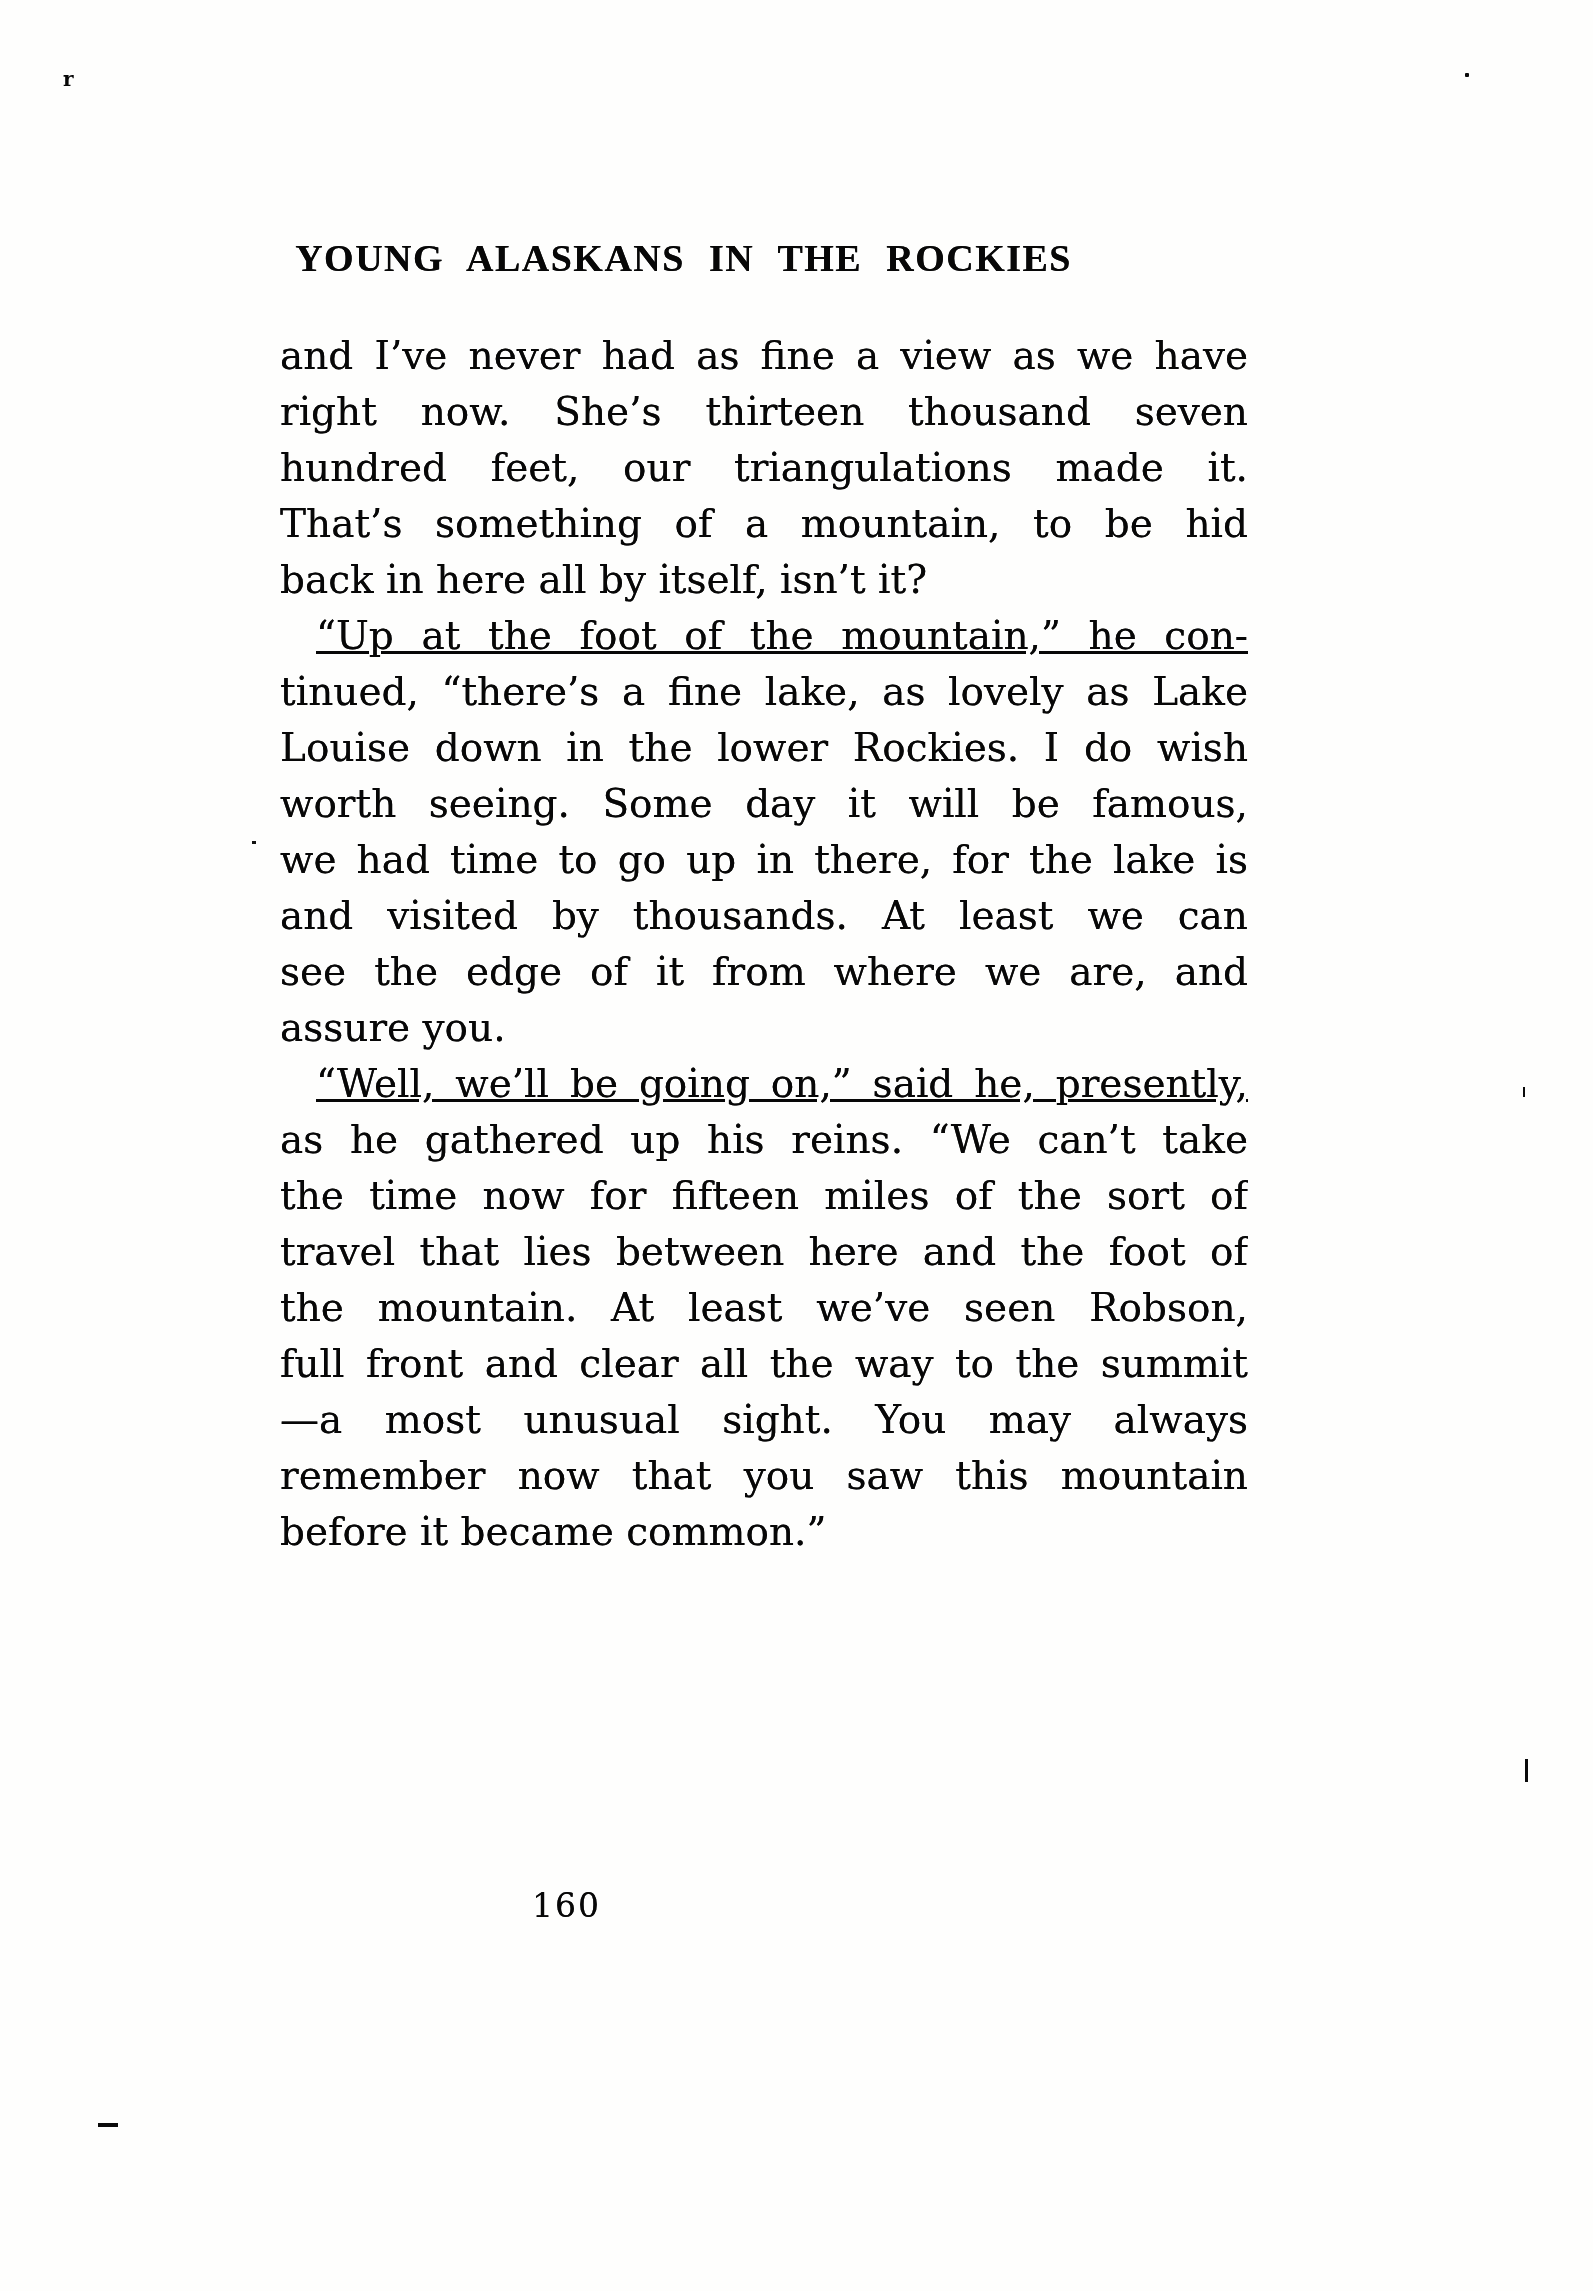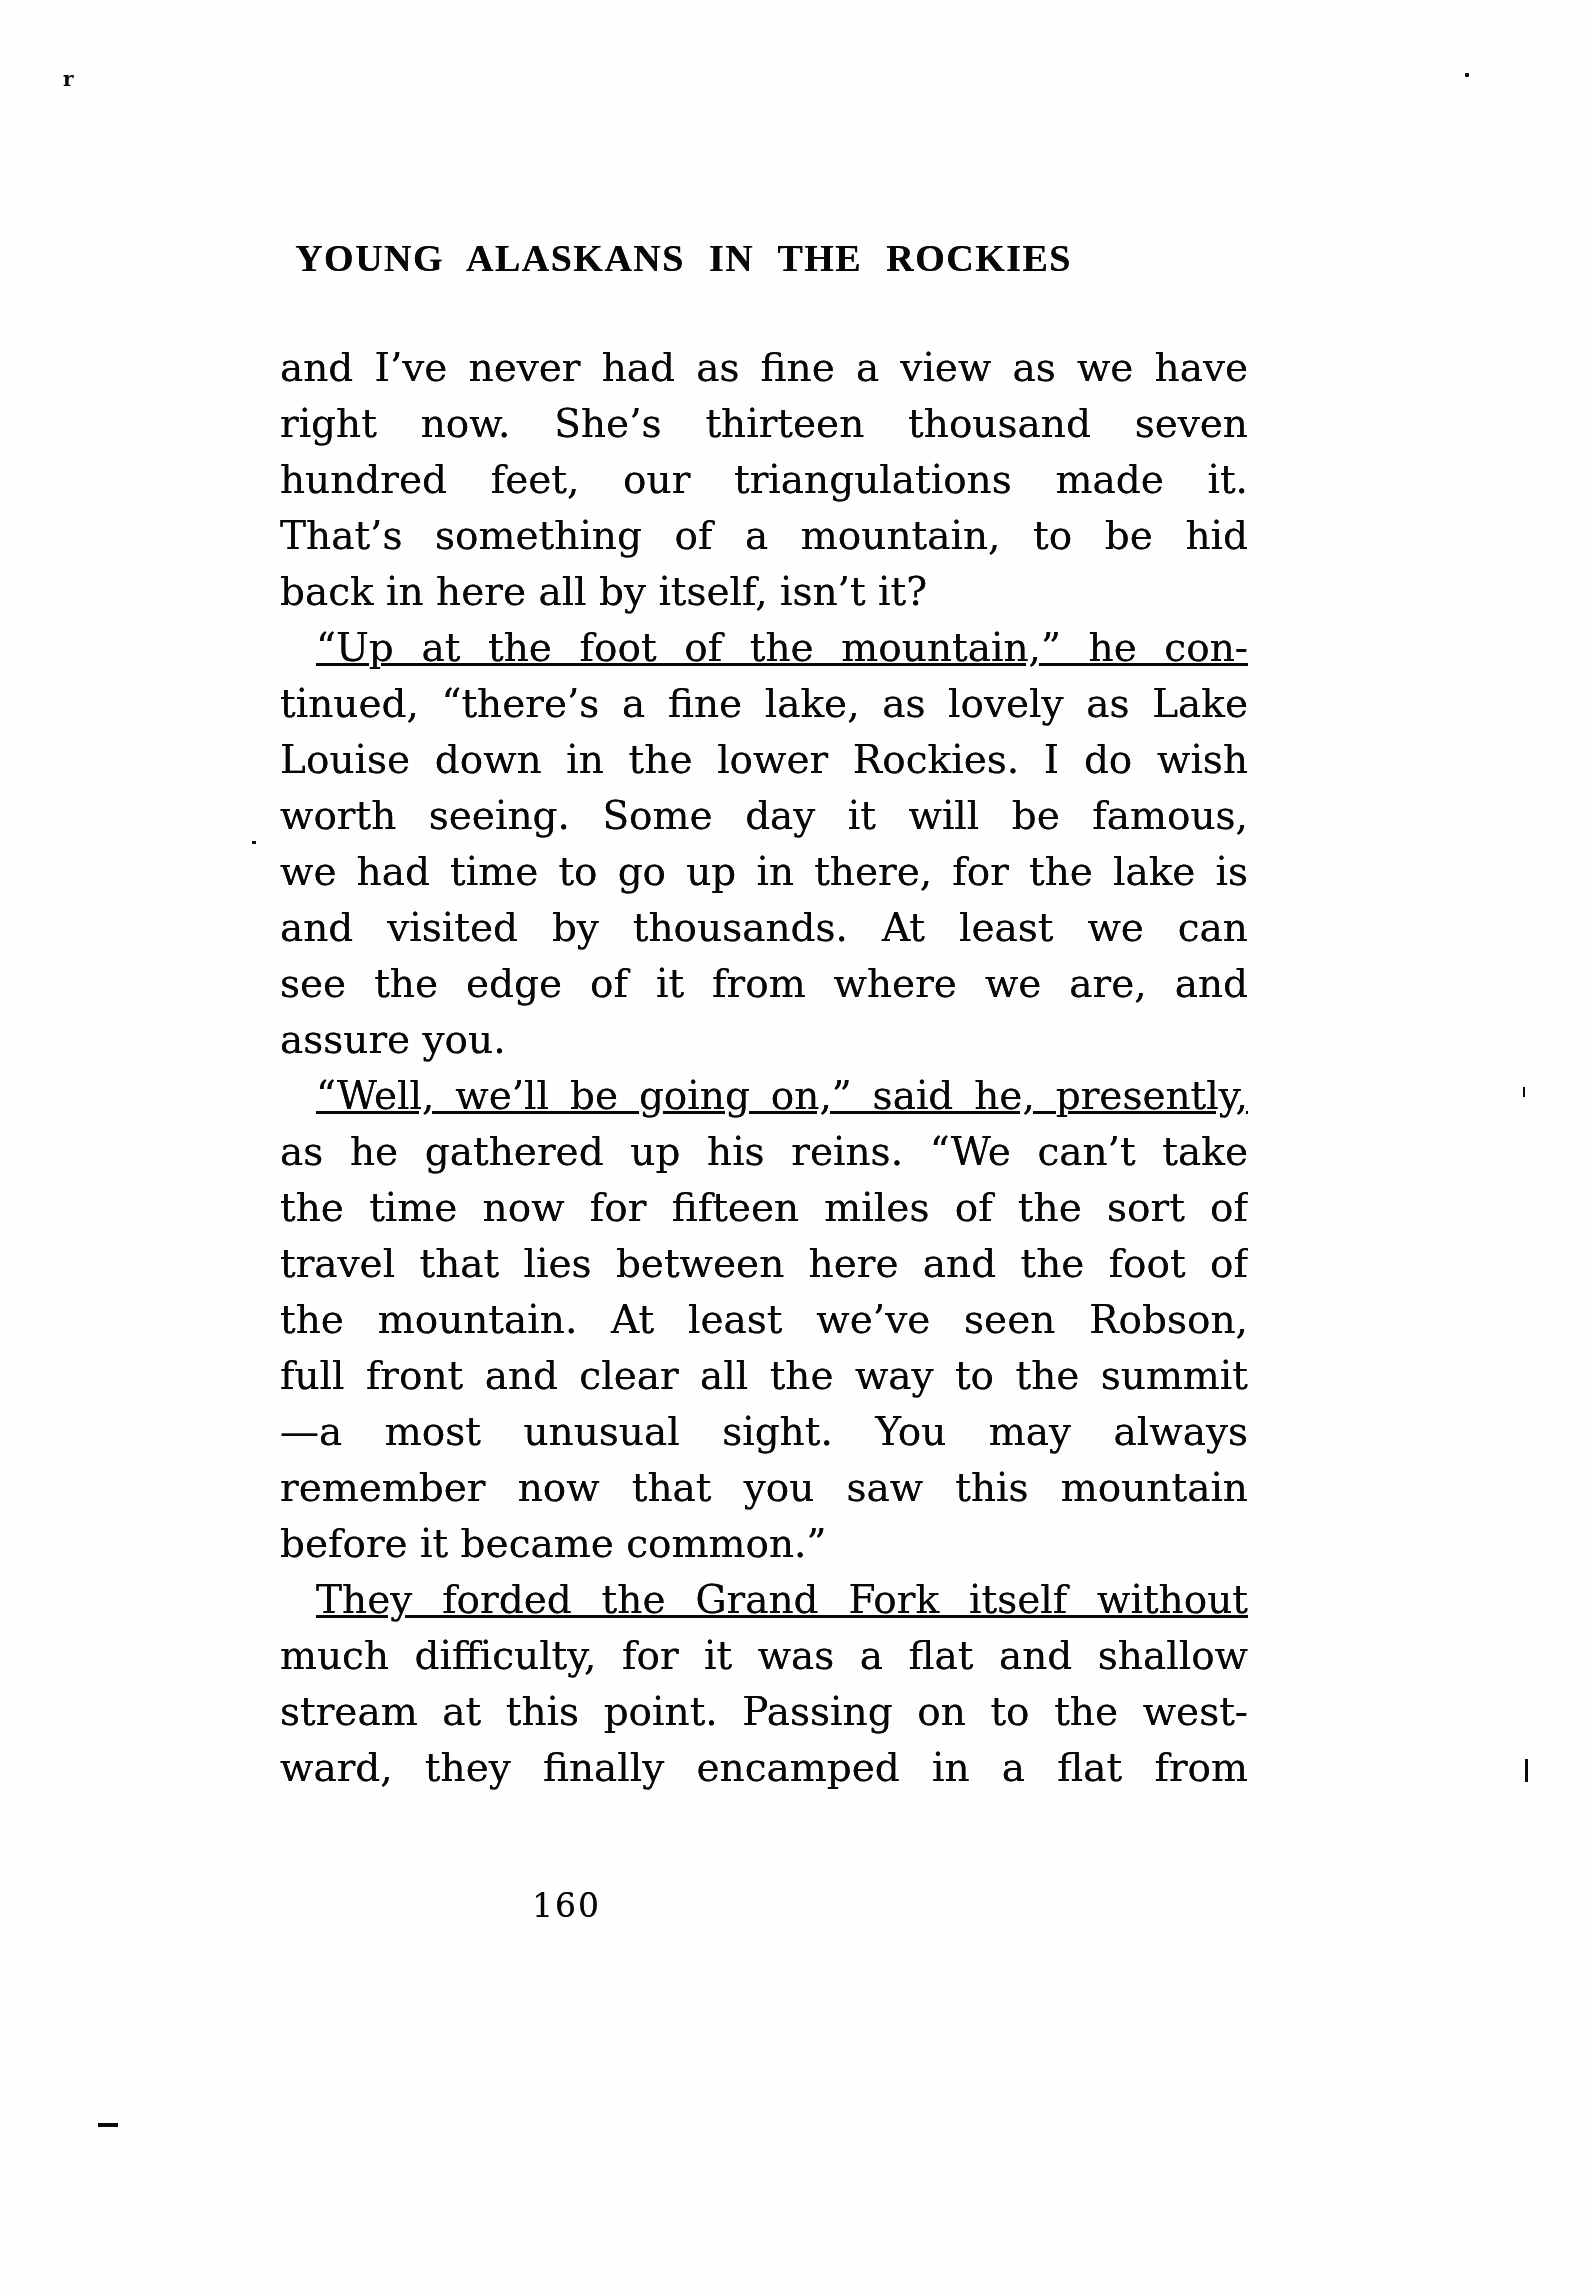--- a/index.html
+++ b/index.html
@@ -22,21 +22,21 @@
     font-weight: 700;
     font-size: 38px;
     letter-spacing: 1.5px;
     word-spacing: 13px;
     white-space: nowrap;
     text-shadow: 0 0 0.5px rgba(0,0,0,.85);
   }
   .page-body {
     position: absolute;
     left: 280px;
-    top: 340px;
+    top: 328px;
     width: 968px;
     font-size: 39px;
     line-height: 56px;
     text-shadow: 0 0 0.4px rgba(0,0,0,.8);
   }
   .para { margin: 0; }
   .line { height: 56px; overflow: hidden; }
   .line.just { text-align: justify; text-align-last: justify; }
   .line.indent { text-indent: 36px; text-decoration: underline; }
   .folio {
@@ -109,26 +109,20 @@
       <div class="line just">as he gathered up his reins.  “We can’t take</div>
       <div class="line just">the time now for fifteen miles of the sort of</div>
       <div class="line just">travel that lies between here and the foot of</div>
       <div class="line just">the mountain.  At least we’ve seen Robson,</div>
       <div class="line just">full front and clear all the way to the summit</div>
       <div class="line just">—a most unusual sight.  You may always</div>
       <div class="line just">remember now that you saw this mountain</div>
       <div class="line">before it became common.”</div>
     </div>
 
-    <div class="para">
-      <div class="line just indent">They forded the Grand Fork itself without</div>
-      <div class="line just">much difficulty, for it was a flat and shallow</div>
-      <div class="line just">stream at this point.  Passing on to the west-</div>
-      <div class="line just">ward, they finally encamped in a flat from</div>
-    </div>
 
   </div>
 
   <div class="folio">160</div>
 
   <span class="mark-top-left">r</span>
   <div class="speck-top-right"></div>
   <div class="speck-left-mid"></div>
   <div class="tick-right-small"></div>
   <div class="tick-right-tall"></div>

